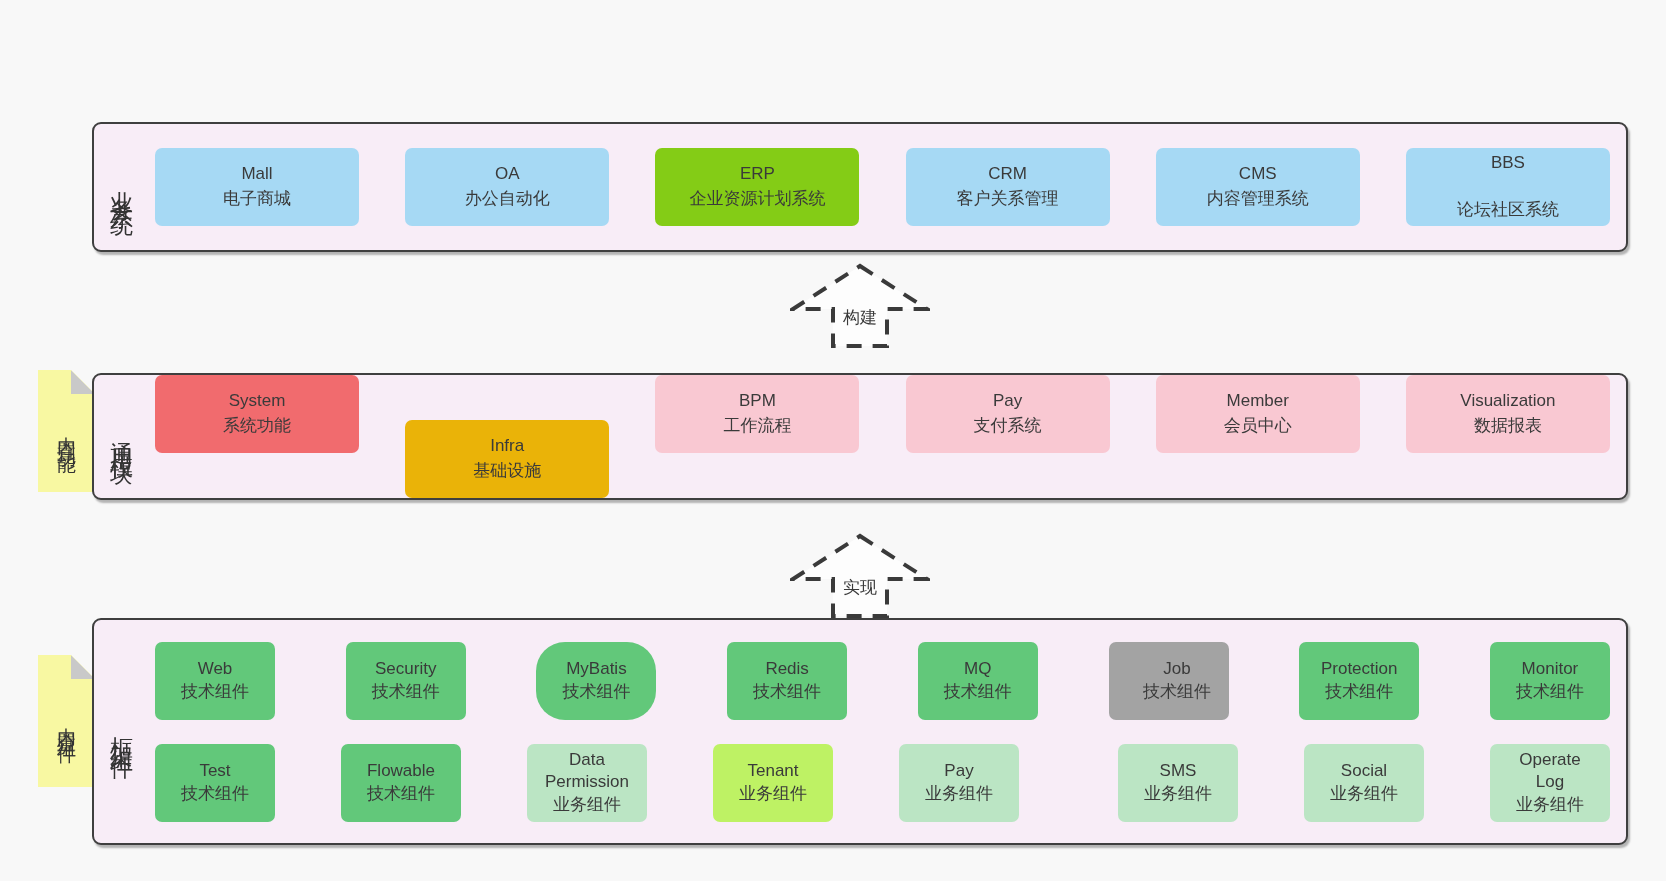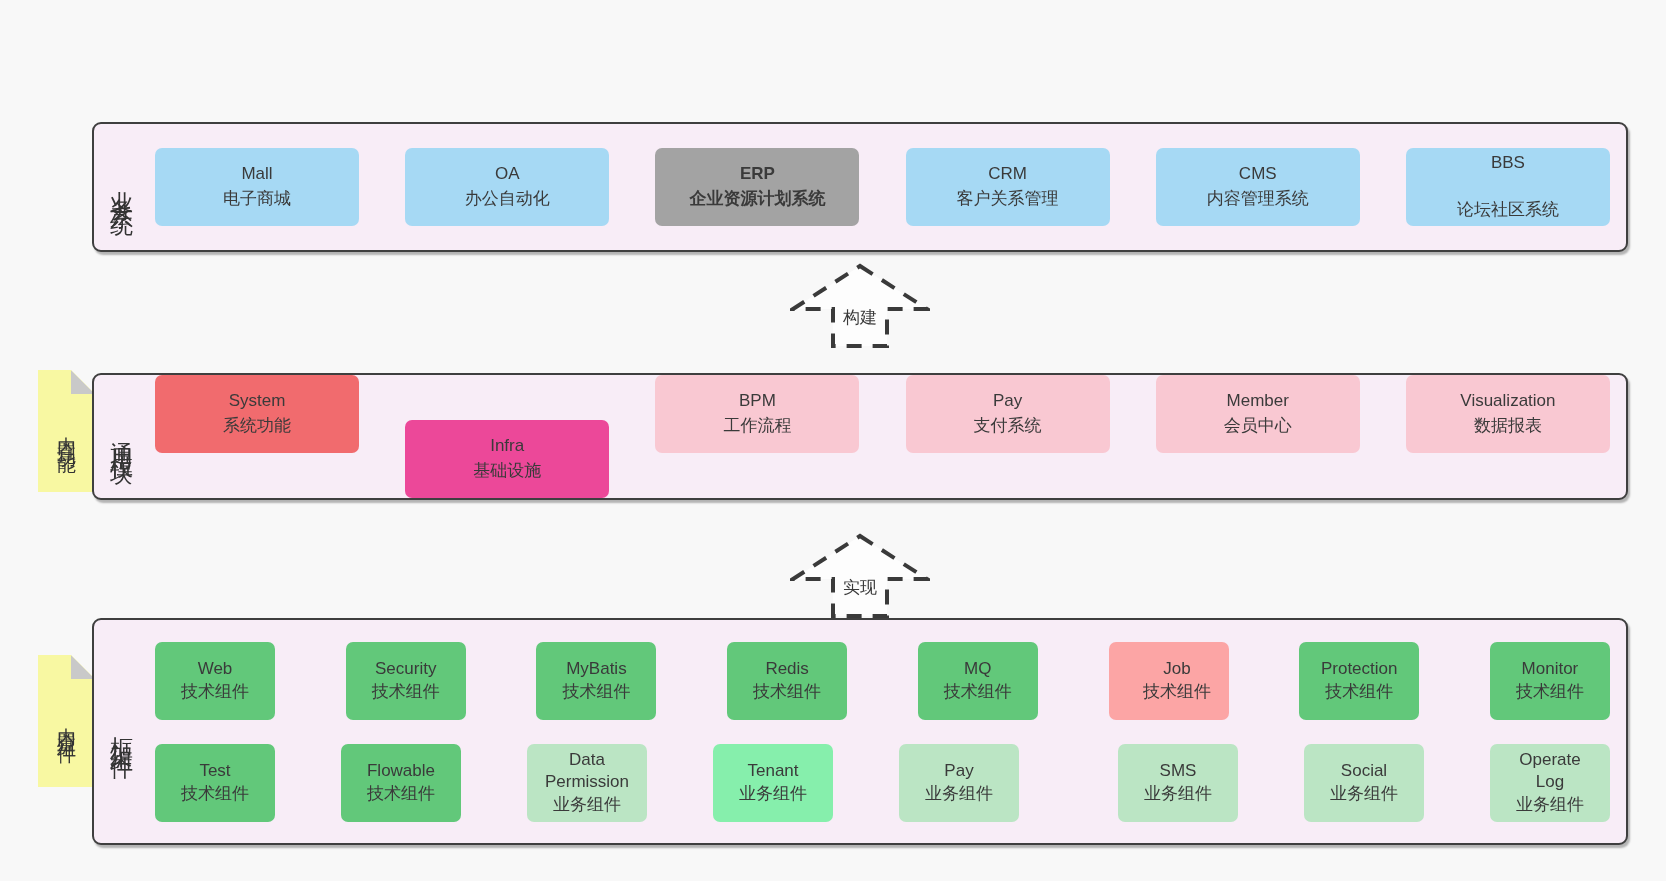--- a/index.html
+++ b/index.html
@@ -79,21 +79,21 @@
     <div class="rows">
         <div class="box-row">
           <div class="box" style="background: rgb(166, 217, 244);">
             <div>Mall</div>
             <div>电子商城</div>
           </div>
           <div class="box" style="background: rgb(166, 217, 244);">
             <div>OA</div>
             <div>办公自动化</div>
           </div>
-          <div class="box" style="background: #a3a3a3; font-weight: bold;">
+          <div class="box" style="background: #84cc16;">
             <div>ERP</div>
             <div>企业资源计划系统</div>
           </div>
           <div class="box" style="background: rgb(166, 217, 244);">
             <div>CRM</div>
             <div>客户关系管理</div>
           </div>
           <div class="box" style="background: rgb(166, 217, 244);">
             <div>CMS</div>
             <div>内容管理系统</div>
@@ -107,21 +107,21 @@
   </section>
 
   <section class="panel panel-1">
     <span class="panel-label">通用模块</span>
     <div class="rows">
         <div class="box-row">
           <div class="box" style="background: rgb(241, 107, 110);">
             <div>System</div>
             <div>系统功能</div>
           </div>
-          <div class="box" style="background: #ec4899; margin-top: 45px;">
+          <div class="box" style="background: #eab308; margin-top: 45px;">
             <div>Infra</div>
             <div>基础设施</div>
           </div>
           <div class="box" style="background: rgb(249, 200, 210);">
             <div>BPM</div>
             <div>工作流程</div>
           </div>
           <div class="box" style="background: rgb(249, 200, 210);">
             <div>Pay</div>
             <div>支付系统</div>
@@ -143,33 +143,33 @@
     <div class="rows">
         <div class="box-row">
           <div class="box" style="background: rgb(98, 200, 122);">
             <div>Web</div>
             <div>技术组件</div>
           </div>
           <div class="box" style="background: rgb(98, 200, 122);">
             <div>Security</div>
             <div>技术组件</div>
           </div>
-          <div class="box" style="background: rgb(98, 200, 122);">
+          <div class="box" style="background: rgb(98, 200, 122); border-radius: 29px;">
             <div>MyBatis</div>
             <div>技术组件</div>
           </div>
           <div class="box" style="background: rgb(98, 200, 122);">
             <div>Redis</div>
             <div>技术组件</div>
           </div>
           <div class="box" style="background: rgb(98, 200, 122);">
             <div>MQ</div>
             <div>技术组件</div>
           </div>
-          <div class="box" style="background: #fca5a5; padding-left: 30px;">
+          <div class="box" style="background: #a3a3a3; padding-left: 30px;">
             <div>Job</div>
             <div>技术组件</div>
           </div>
           <div class="box" style="background: rgb(98, 200, 122);">
             <div>Protection</div>
             <div>技术组件</div>
           </div>
           <div class="box" style="background: rgb(98, 200, 122);">
             <div>Monitor</div>
             <div>技术组件</div>
@@ -181,21 +181,21 @@
             <div>技术组件</div>
           </div>
           <div class="box" style="background: rgb(98, 200, 122);">
             <div>Flowable</div>
             <div>技术组件</div>
           </div>
           <div class="box" style="background: rgb(187, 229, 196);">
             <div>Data Permission</div>
             <div>业务组件</div>
           </div>
-          <div class="box" style="background: #86efac;">
+          <div class="box" style="background: #bef264;">
             <div>Tenant</div>
             <div>业务组件</div>
           </div>
           <div class="box" style="background: rgb(187, 229, 196);">
             <div>Pay</div>
             <div>业务组件</div>
           </div>
           <div class="box" style="background: rgb(187, 229, 196); margin-left: 33px;">
             <div>SMS</div>
             <div>业务组件</div>

